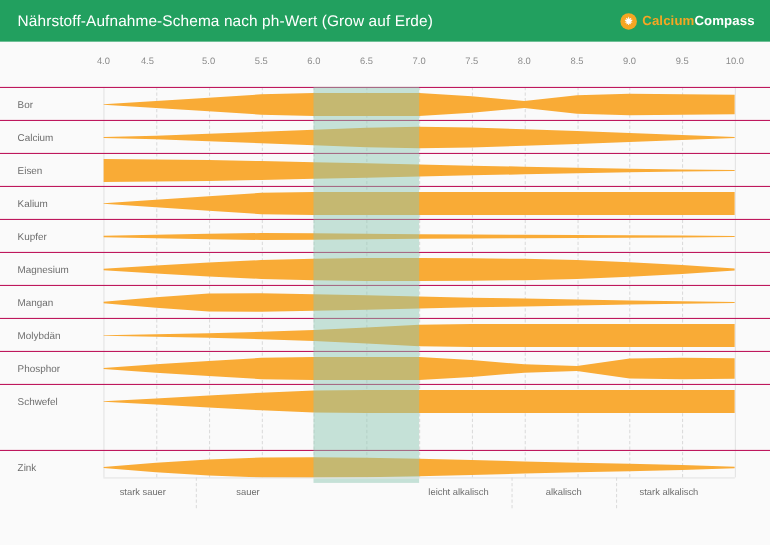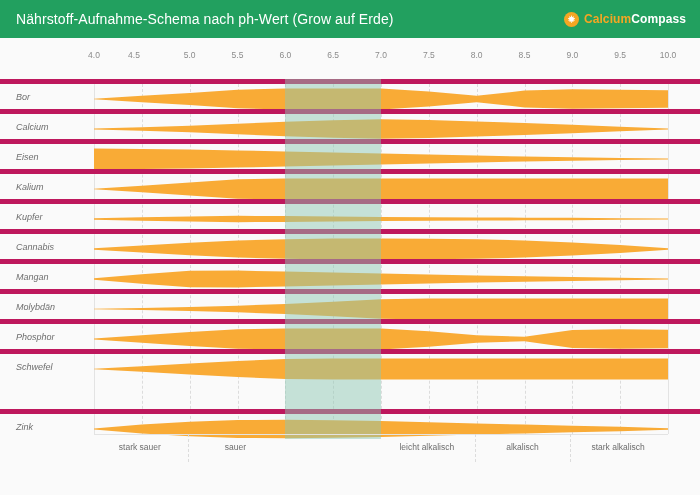--- a/index.html
+++ b/index.html
@@ -51,43 +51,42 @@
     position:absolute;top:0;width:1px;height:100%;
     border-left:1px dashed #dcdcdc;
   }
   .vline.solid{border-left:1px solid #e3e3e3;}
 
   .rows{
     position:absolute;left:0;top:41px;width:700px;height:355px;
   }
   .row{
     position:absolute;left:0;width:700px;height:30px;
-    border-top:5px solid #be185d;
+    border-top:1px solid #be185d;
     box-sizing:border-box;
-    font-style:italic;
   }
   .row:last-child{border-bottom:1px solid #ececec;}
   .row-label{
     position:absolute;left:16px;top:50%;transform:translateY(-50%);
     font-size:9px;color:#6d6d6d;white-space:nowrap;
   }
   .band-svg{
     position:absolute;left:94px;top:0;width:574px;height:30px;display:block;
   }
 
   
   .optimal{
     position:absolute;top:0;
     background:rgba(140,198,178,0.48);
     pointer-events:none;
   }
 
   
   .zones{
-    position:absolute;left:92px;top:396px;width:574px;height:46px;
+    position:absolute;left:82px;top:396px;width:574px;height:46px;
   }
   .zone{
     position:absolute;top:0;height:46px;
     display:flex;flex-direction:column;align-items:center;
     justify-content:flex-start;padding-top:8px;box-sizing:border-box;
   }
   .zone-sep{
     position:absolute;top:0;width:0;height:28px;border-left:1px dashed #dcdcdc;
   }
   .zone-name{font-size:8.5px;color:#6d6d6d;white-space:nowrap;}
@@ -172,21 +171,21 @@
             <path d="M0.00,14.79 L47.83,11.64 L95.67,8.49 L143.50,5.34 L191.33,4.50 L239.17,4.50 L287.00,4.50 L334.83,4.50 L382.67,4.50 L430.50,4.50 L478.33,4.50 L526.17,4.50 L574.00,4.50 L574.00,25.50 L526.17,25.50 L478.33,25.50 L430.50,25.50 L382.67,25.50 L334.83,25.50 L287.00,25.50 L239.17,25.50 L191.33,25.50 L143.50,24.66 L95.67,21.51 L47.83,18.36 L0.00,15.21 Z" fill="#f9ab36"></path>
           </svg>
         </div>
         <div class="row" style="top: 120px;">
           <div class="row-label">Kupfer</div>
           <svg class="band-svg" width="574" height="30" viewBox="0 0 574 30" preserveAspectRatio="none">
             <path d="M0.00,14.37 L47.83,13.32 L95.67,12.48 L143.50,11.85 L191.33,12.06 L239.17,12.48 L287.00,12.90 L334.83,13.21 L382.67,13.43 L430.50,13.63 L478.33,13.85 L526.17,14.16 L574.00,14.58 L574.00,15.42 L526.17,15.84 L478.33,16.16 L430.50,16.36 L382.67,16.57 L334.83,16.79 L287.00,17.10 L239.17,17.52 L191.33,17.94 L143.50,18.15 L95.67,17.52 L47.83,16.68 L0.00,15.63 Z" fill="#f9ab36"></path>
           </svg>
         </div>
         <div class="row" style="top: 150px;">
-          <div class="row-label">Cannabis</div>
+          <div class="row-label">Magnesium</div>
           <svg class="band-svg" width="574" height="30" viewBox="0 0 574 30" preserveAspectRatio="none">
             <path d="M0.00,14.37 L47.83,11.43 L95.67,8.70 L143.50,6.39 L191.33,5.13 L239.17,4.50 L287.00,4.50 L334.83,4.71 L382.67,5.34 L430.50,6.39 L478.33,8.49 L526.17,11.01 L574.00,14.16 L574.00,15.84 L526.17,18.99 L478.33,21.51 L430.50,23.61 L382.67,24.66 L334.83,25.29 L287.00,25.50 L239.17,25.50 L191.33,24.87 L143.50,23.61 L95.67,21.30 L47.83,18.57 L0.00,15.63 Z" fill="#f9ab36"></path>
           </svg>
         </div>
         <div class="row" style="top: 180px;">
           <div class="row-label">Mangan</div>
           <svg class="band-svg" width="574" height="30" viewBox="0 0 574 30" preserveAspectRatio="none">
             <path d="M0.00,14.37 L47.83,10.17 L95.67,6.81 L143.50,6.60 L191.33,7.44 L239.17,8.49 L287.00,9.54 L334.83,10.59 L382.67,11.43 L430.50,12.27 L478.33,13.11 L526.17,13.85 L574.00,14.58 L574.00,15.42 L526.17,16.16 L478.33,16.89 L430.50,17.73 L382.67,18.57 L334.83,19.41 L287.00,20.46 L239.17,21.51 L191.33,22.56 L143.50,23.40 L95.67,23.19 L47.83,19.83 L0.00,15.63 Z" fill="#f9ab36"></path>
           </svg>
         </div>

